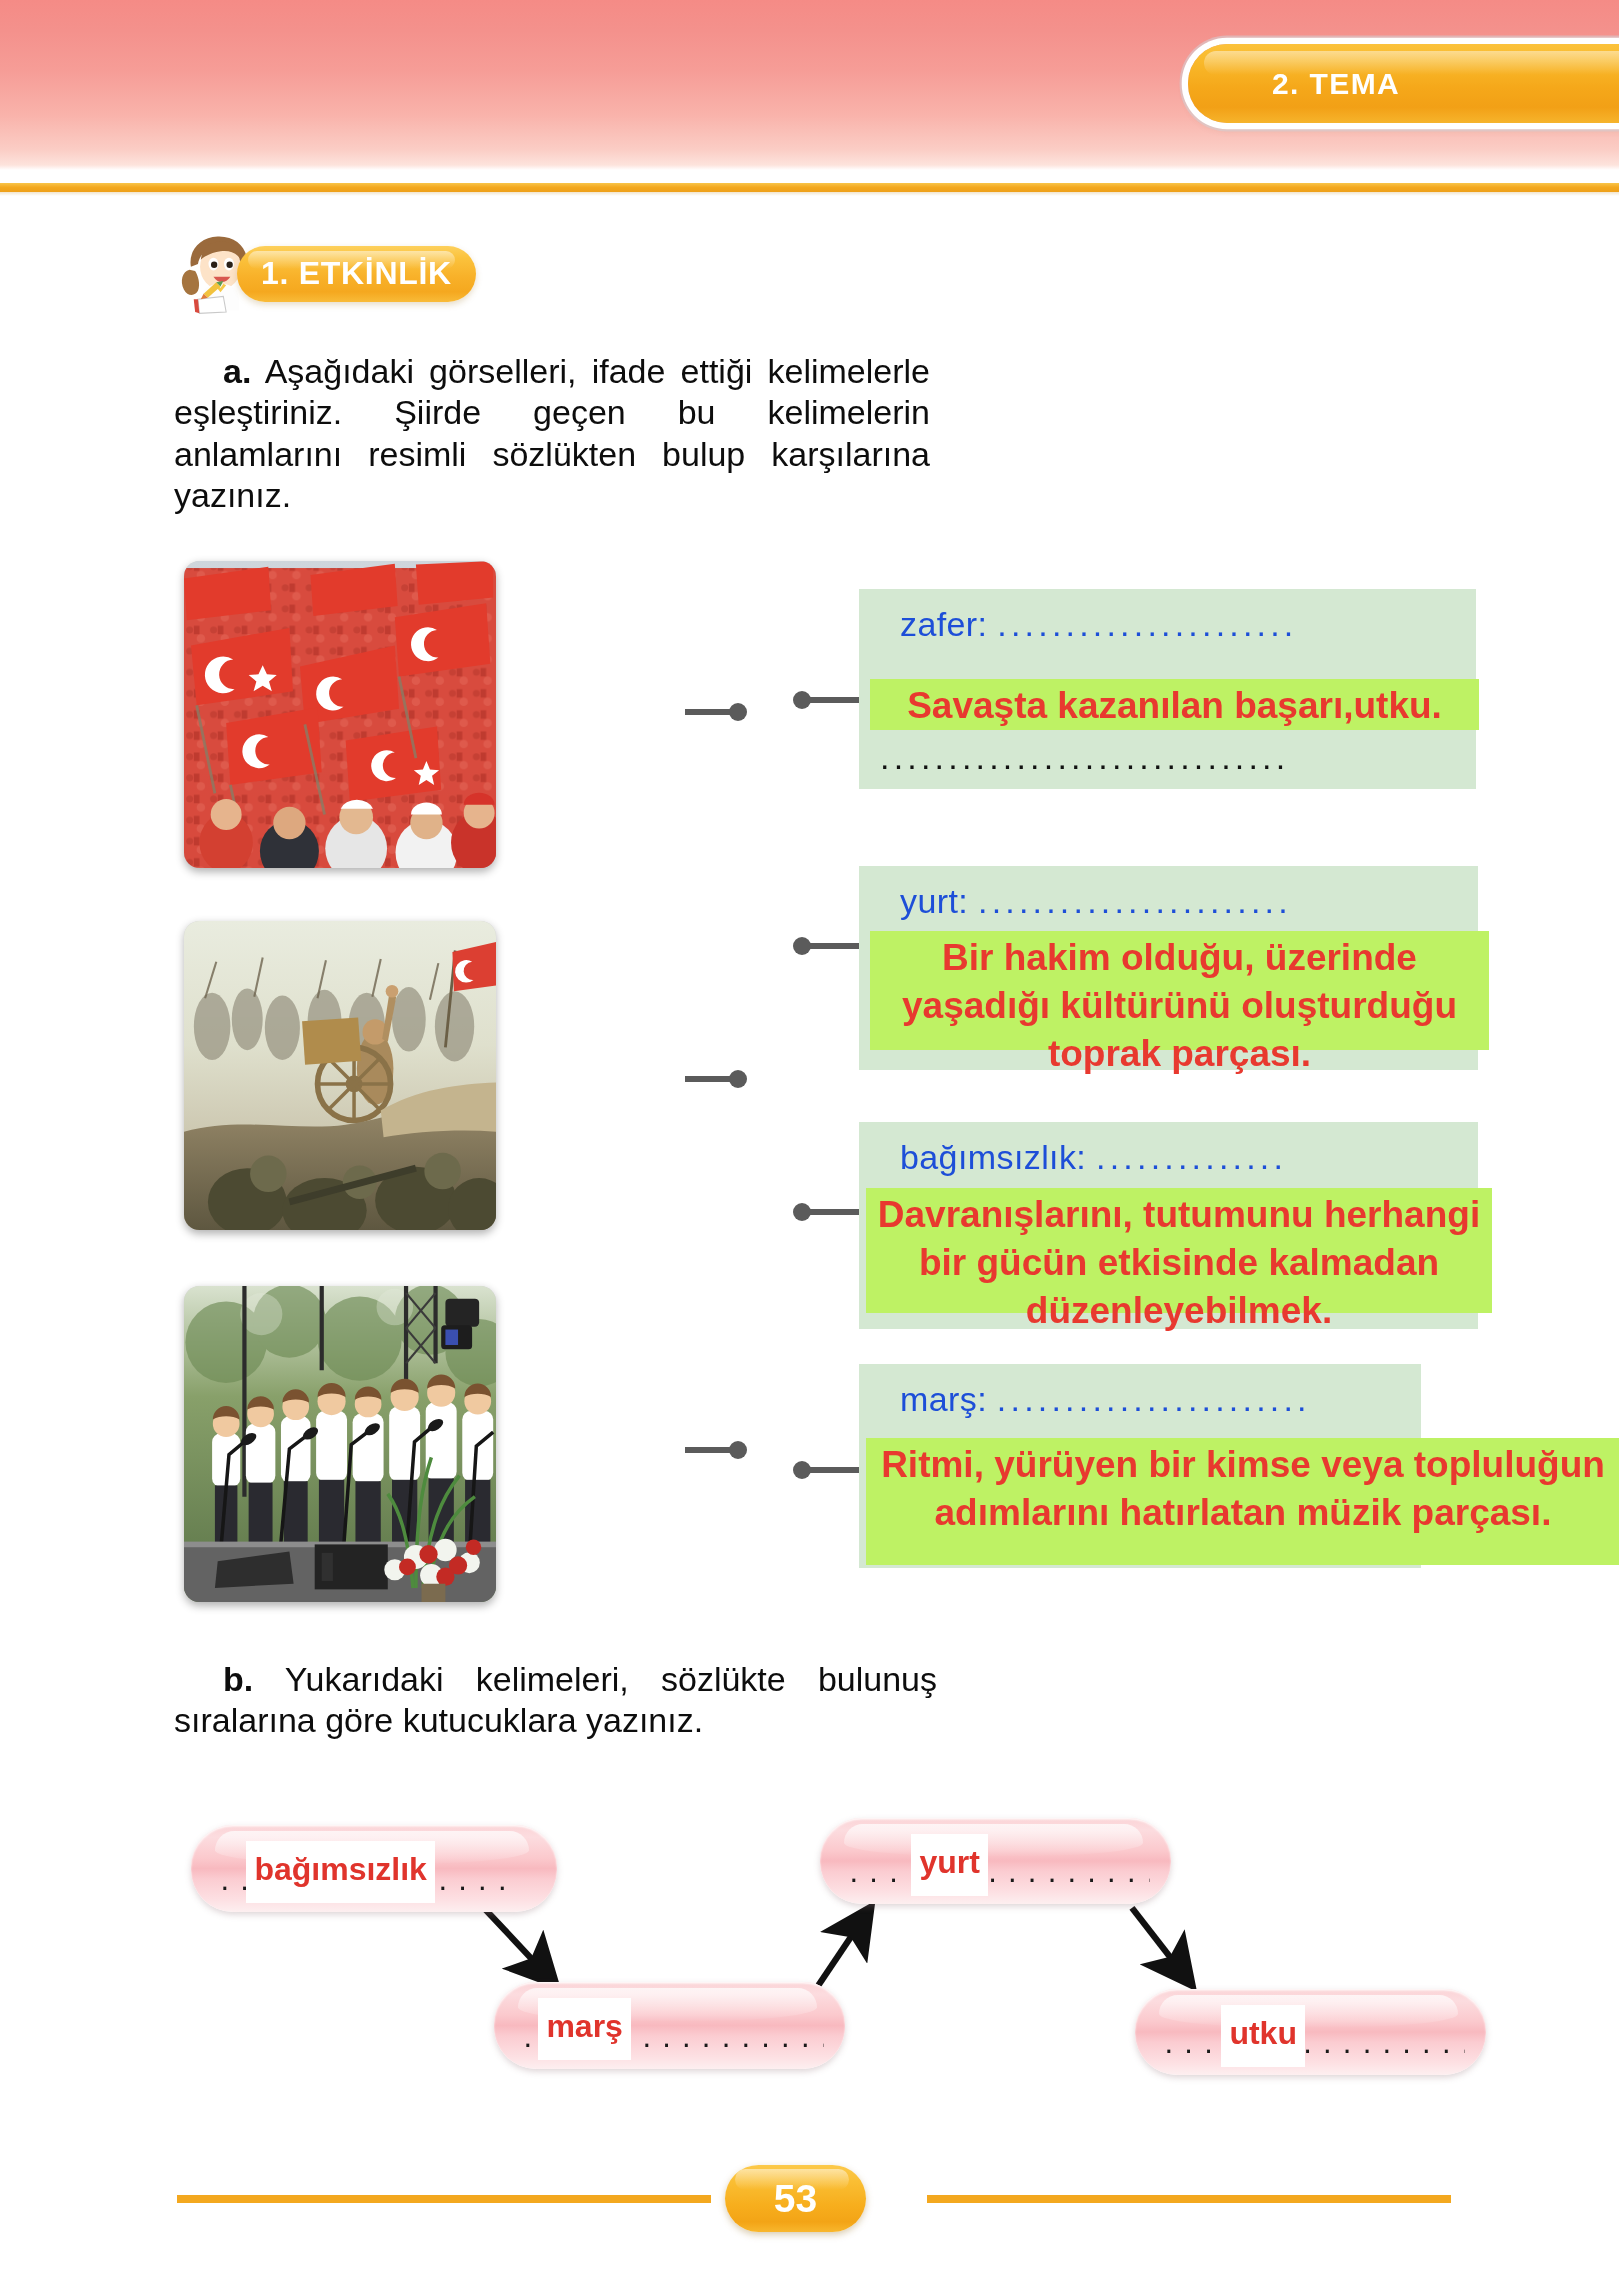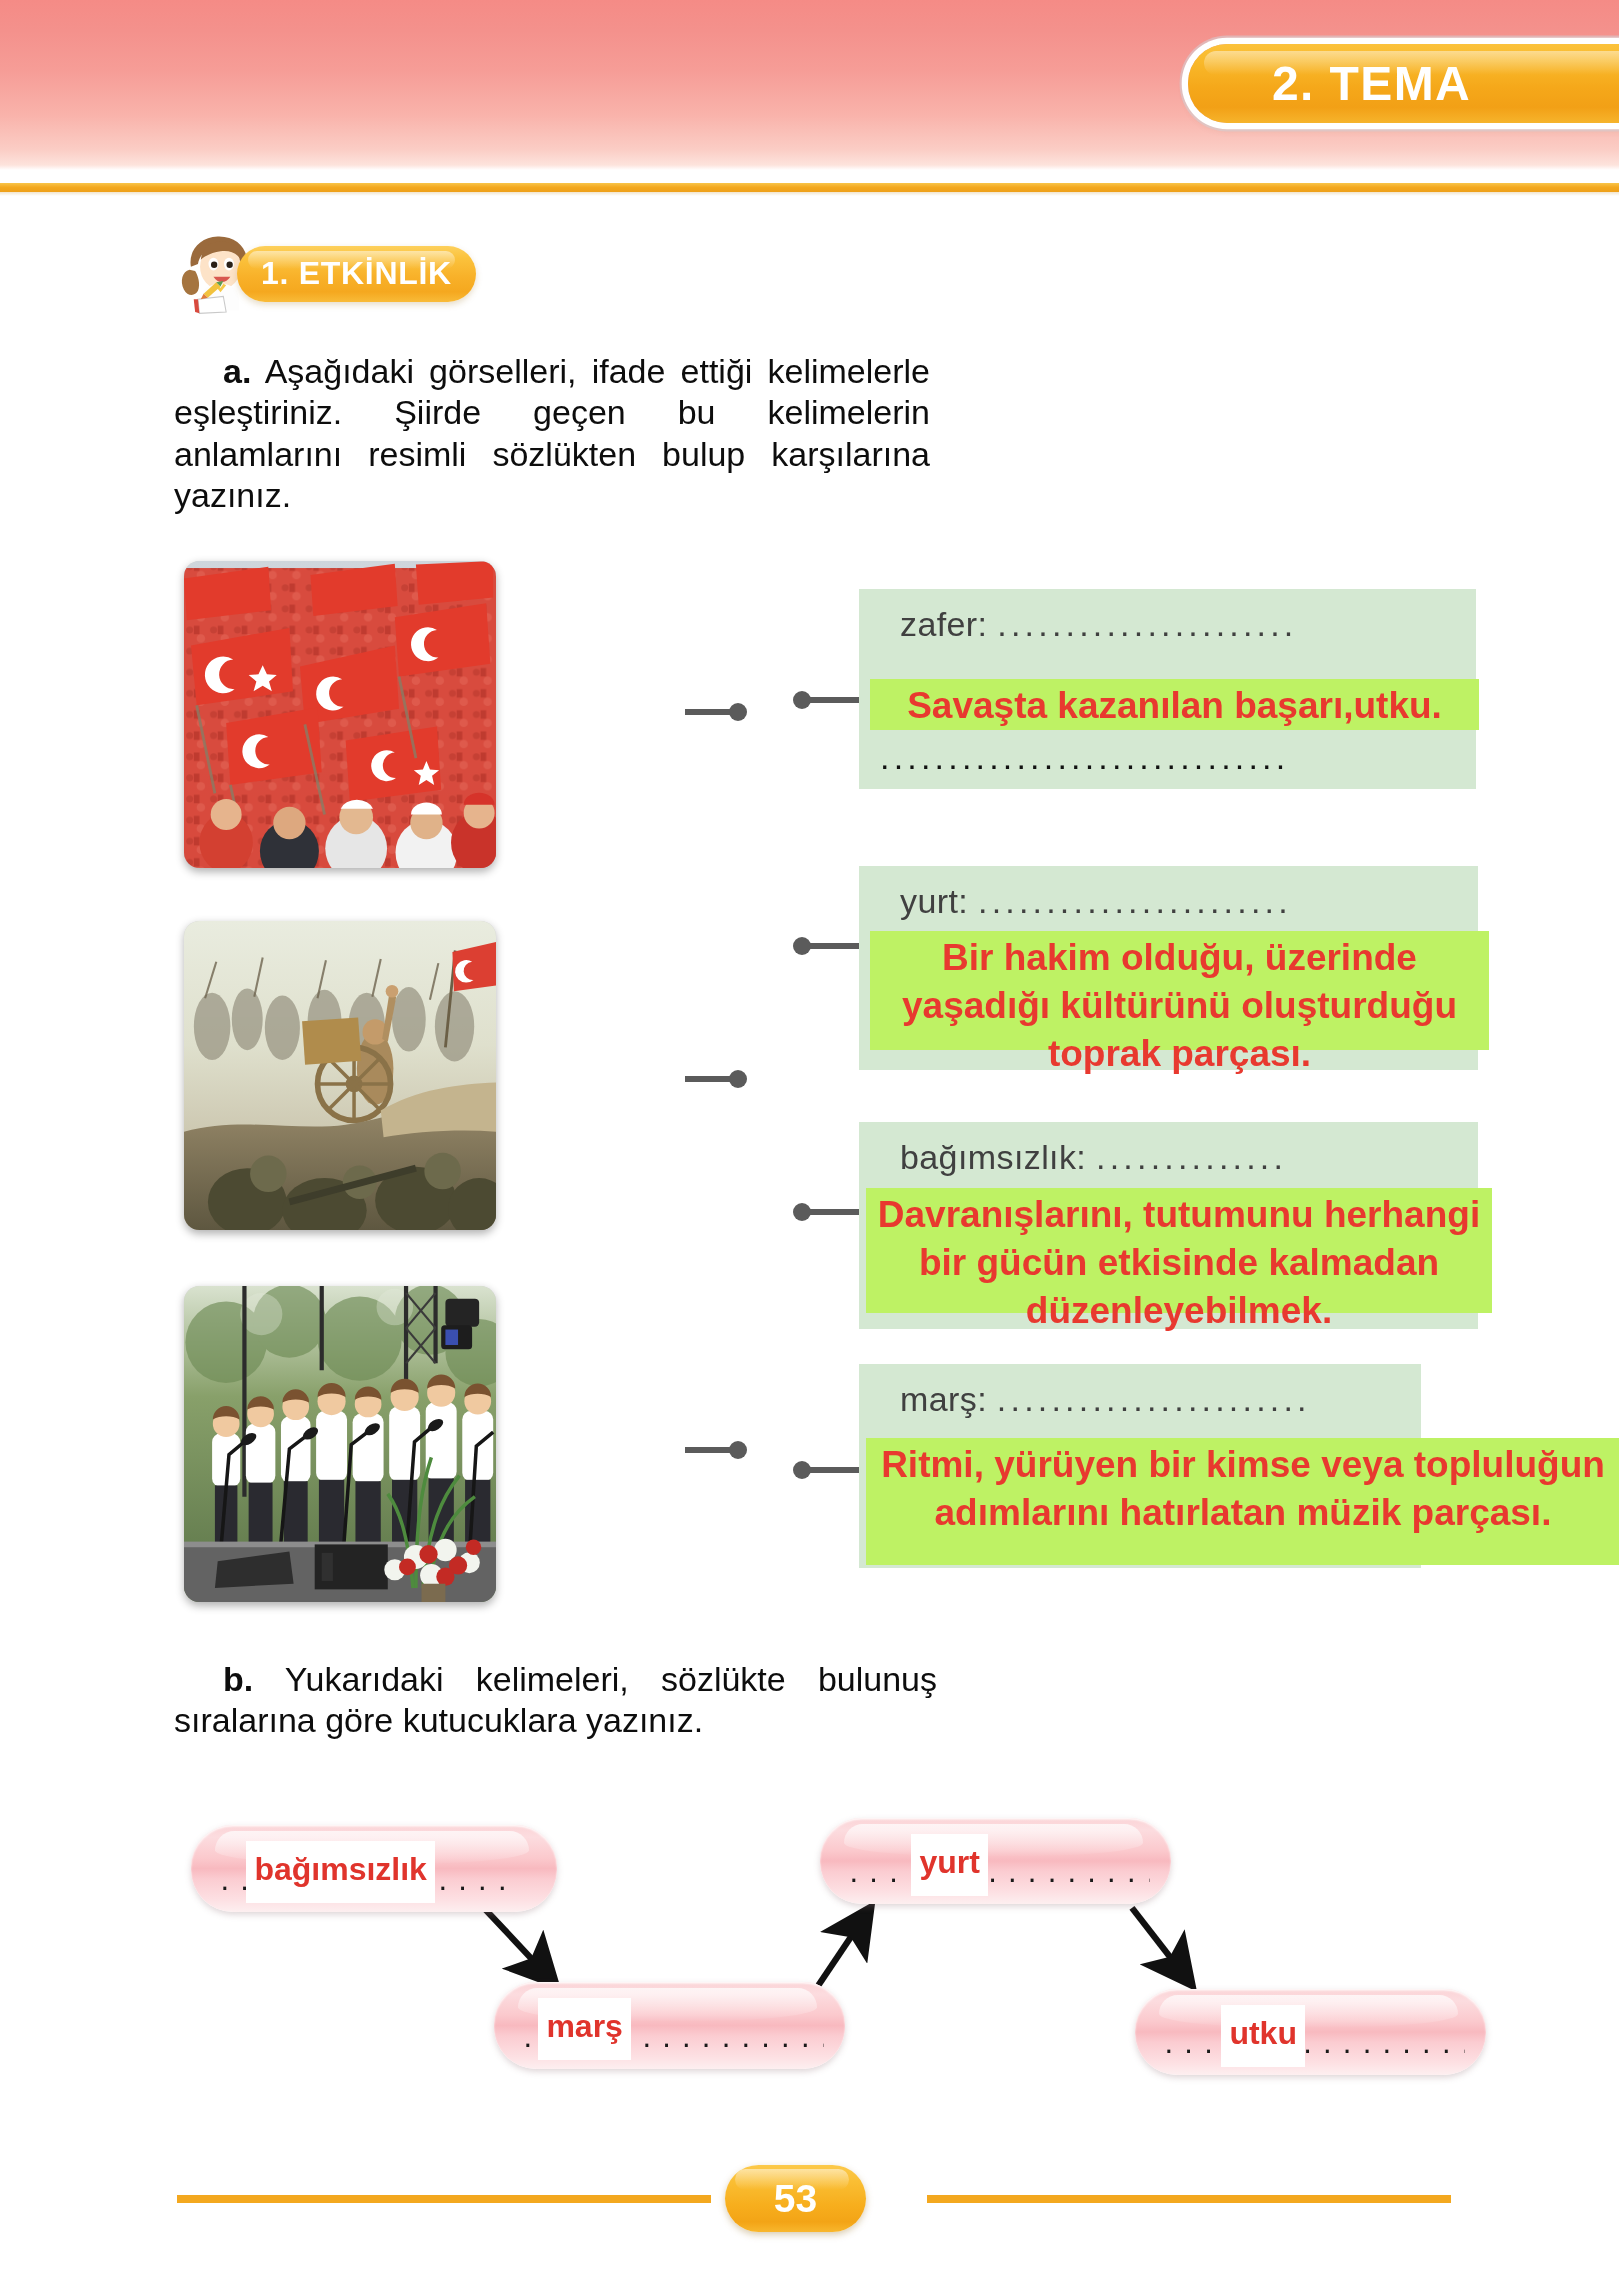--- a/index.html
+++ b/index.html
@@ -72,21 +72,21 @@
     position: absolute;
     left: 15.5px; right: 42px; top: 7px;
     height: 24px;
     border-radius: 14px;
     background: linear-gradient(to bottom, rgba(255,255,255,0.45), rgba(255,255,255,0));
     pointer-events: none;
   }
   .tema-text {
     position: relative;
     color: #ffffff;
-    font-size: 48px;
+    font-size: 30px;
     font-weight: bold;
     letter-spacing: 1.4px;
     font-family: "Liberation Sans", sans-serif;
   }
 
   
   .etkinlik-row {
     position: absolute;
     left: 174px; top: 226px;
     width: 506px; height: 91px;
@@ -197,21 +197,21 @@
   .defbox {
     position: absolute;
     background: #d4e8d2;
   }
   .defbox .word-line {
     position: absolute;
     left: 41px; top: 15.5px;
     right: 9.8px;
     font-size: 34px;
     font-weight: 300;
-    color: #404040;
+    color: #1d4ed8;
     white-space: nowrap;
     letter-spacing: 0.4px;
   }
   .defbox .word-line .dots { letter-spacing: 4.2px; }
 
   .answer {
     position: absolute;
     background: #bef264;
     color: #e8392f;
     font-weight: bold;

